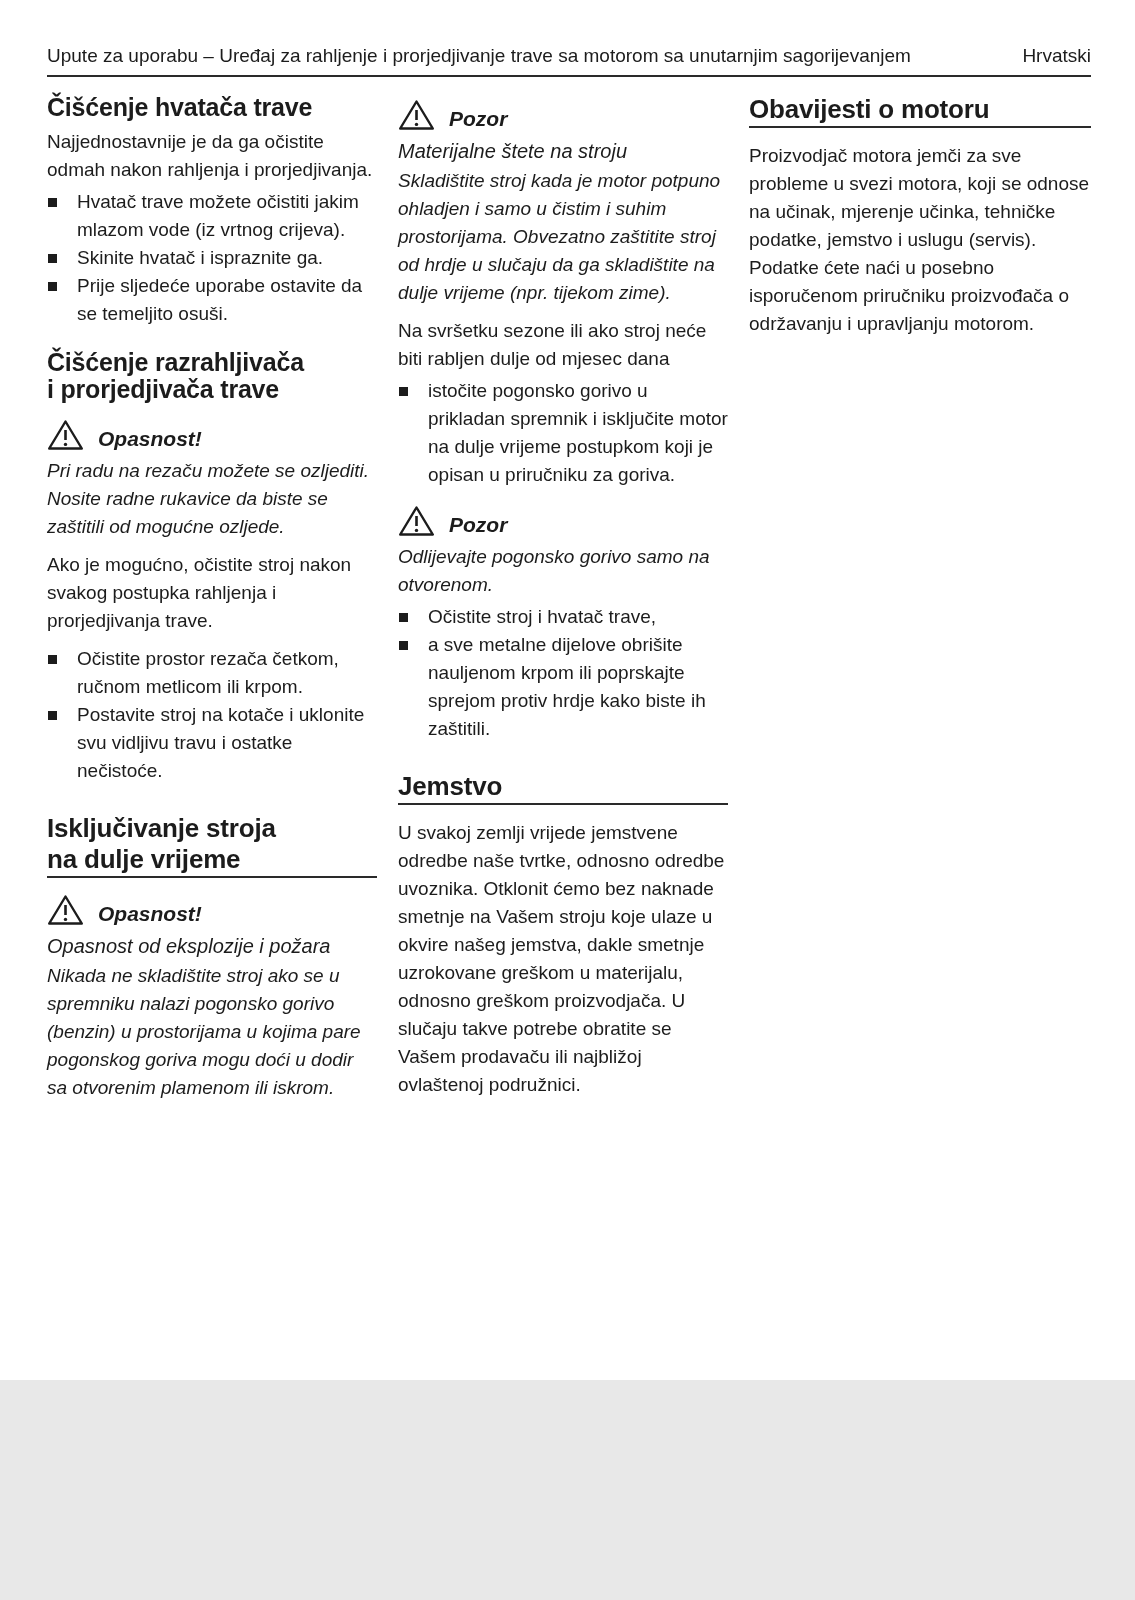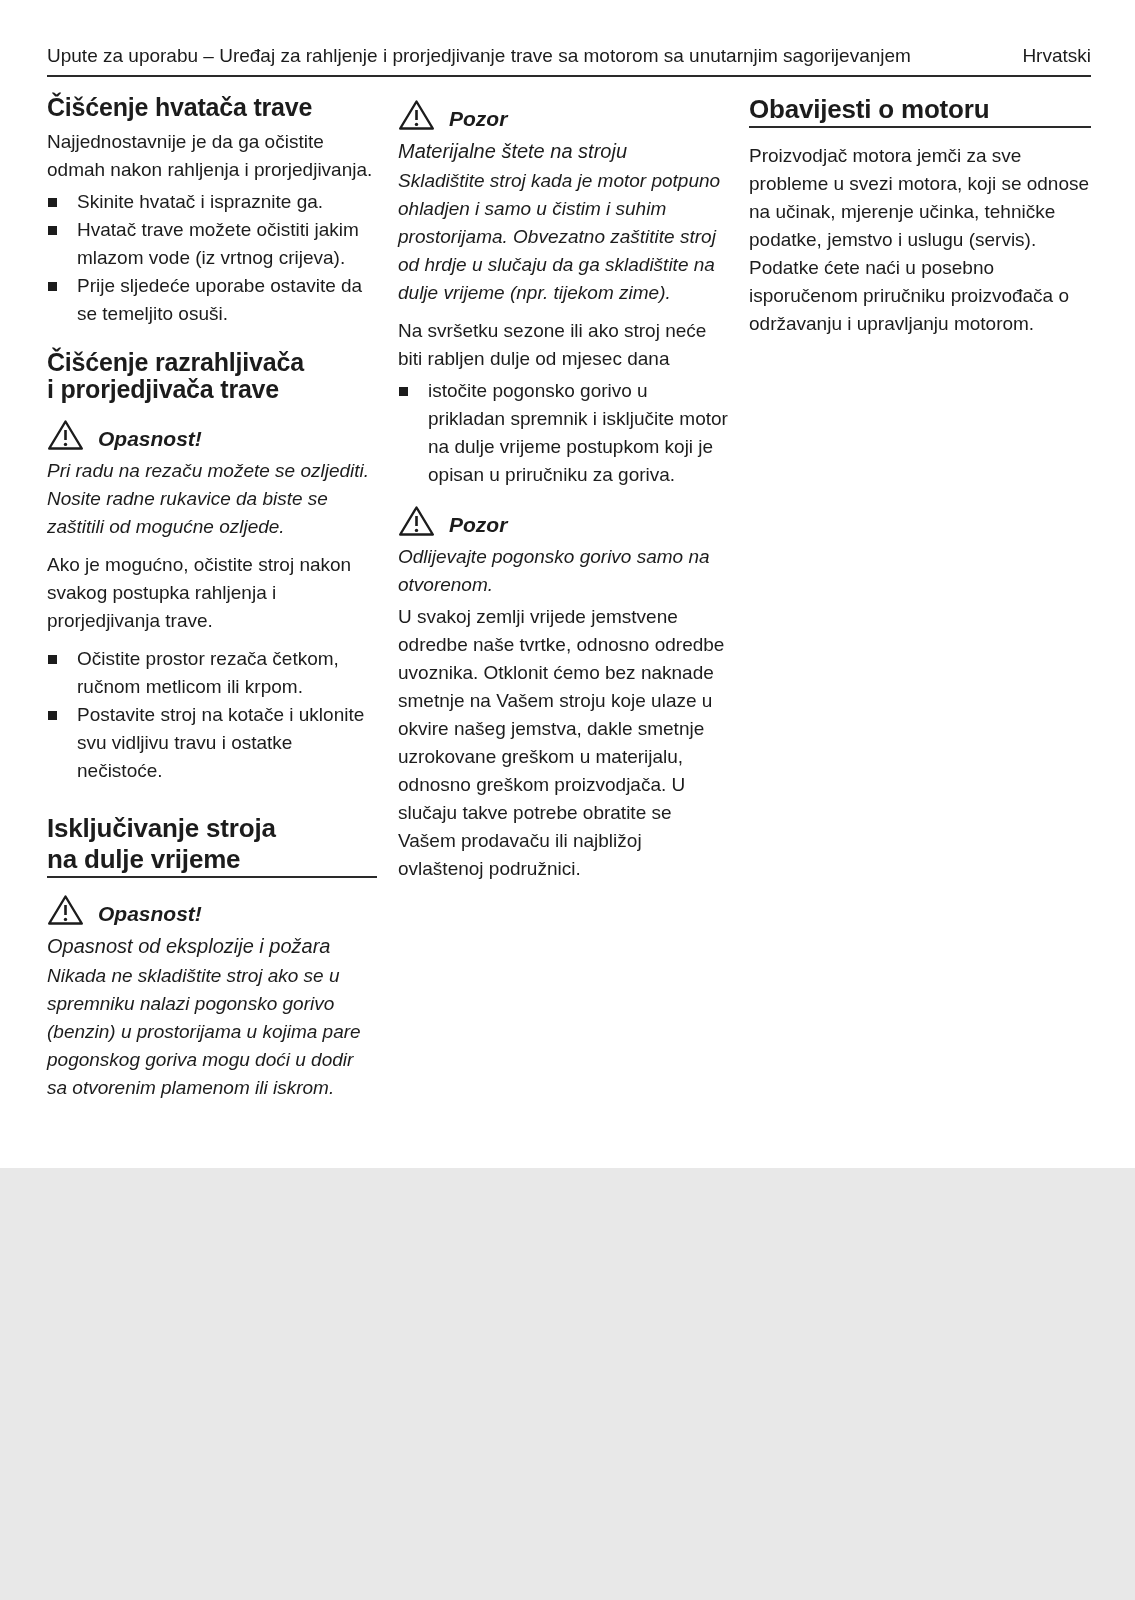--- a/index.html
+++ b/index.html
@@ -1,18 +1,18 @@
 <!DOCTYPE html>
 <html lang="hr"><head>
 <meta charset="utf-8">
 <style>
   html,body{margin:0;padding:0;background:#e8e8e8;}
   .page{
     position:relative;
-    width:1135px;height:1168px;
+    width:1135px;height:1380px;
     margin:0 auto;
     background:#ffffff;
     font-family:"Liberation Sans","DejaVu Sans",sans-serif;
     color:#1c1c1c;
     box-sizing:border-box;
     overflow:hidden;
   }
   
   .pageheader{
     position:absolute;left:47px;right:44px;top:44px;
@@ -94,22 +94,22 @@
       <span>Hrvatski</span>
     </div>
   </div>
 
   <div class="columns">
 
     <section class="col">
       <h3>Čišćenje hvatača trave</h3>
       <p class="tight">Najjednostavnije je da ga očistite odmah nakon rahljenja i prorjedjivanja.</p>
       <div class="bullets">
+        <div class="bullet">Hvatač trave možete očistiti jakim mlazom vode (iz vrtnog crijeva).</div>
         <div class="bullet">Skinite hvatač i ispraznite ga.</div>
-        <div class="bullet">Hvatač trave možete očistiti jakim mlazom vode (iz vrtnog crijeva).</div>
         <div class="bullet">Prije sljedeće uporabe ostavite da se temeljito osuši.</div>
       </div>
 
       <h3 class="mt">Čišćenje razrahljivača
 i prorjedjivača trave</h3>
 
       <div class="warn">
         <svg class="warn-icon" width="37" height="32" viewBox="0 0 37 32" aria-hidden="true">
           <path d="M18.5 2.5 L34.8 29.5 H2.2 Z" fill="none" stroke="#1c1c1c" stroke-width="2.4" stroke-linejoin="round"></path>
           <line x1="18.5" y1="11" x2="18.5" y2="21" stroke="#1c1c1c" stroke-width="2.6"></line>
@@ -159,21 +159,26 @@
 
       <div class="warn">
         <svg class="warn-icon" width="37" height="32" viewBox="0 0 37 32" aria-hidden="true">
           <path d="M18.5 2.5 L34.8 29.5 H2.2 Z" fill="none" stroke="#1c1c1c" stroke-width="2.4" stroke-linejoin="round"></path>
           <line x1="18.5" y1="11" x2="18.5" y2="21" stroke="#1c1c1c" stroke-width="2.6"></line>
           <circle cx="18.5" cy="25.4" r="1.7" fill="#1c1c1c"></circle>
         </svg>
         <span class="warn-label">Pozor</span>
       </div>
       <p class="italic tight">Odlijevajte pogonsko gorivo samo na otvorenom.</p>
+      <div class="bullets">
+        <div class="bullet">Očistite stroj i hvatač trave,</div>
+        <div class="bullet">a sve metalne dijelove obrišite nauljenom krpom ili poprskajte sprejom protiv hrdje kako biste ih zaštitili.</div>
+      </div>
 
+      <h2 class="mt-lg">Jemstvo</h2>
       <p>U svakoj zemlji vrijede jemstvene odredbe naše tvrtke, odnosno odredbe uvoznika. Otklonit ćemo bez naknade smetnje na Vašem stroju koje ulaze u okvire našeg jemstva, dakle smetnje uzrokovane greškom u materijalu, odnosno greškom proizvodjača. U slučaju takve potrebe obratite se Vašem prodavaču ili najbližoj ovlaštenoj podružnici.</p>
     </section>
 
     <section class="col">
       <h2>Obavijesti o motoru</h2>
       <p>Proizvodjač motora jemči za sve probleme u svezi motora, koji se odnose na učinak, mjerenje učinka, tehničke podatke, jemstvo i uslugu (servis). Podatke ćete naći u posebno isporučenom priručniku proizvođača o održavanju i upravljanju motorom.</p>
     </section>
 
   </div>
 

